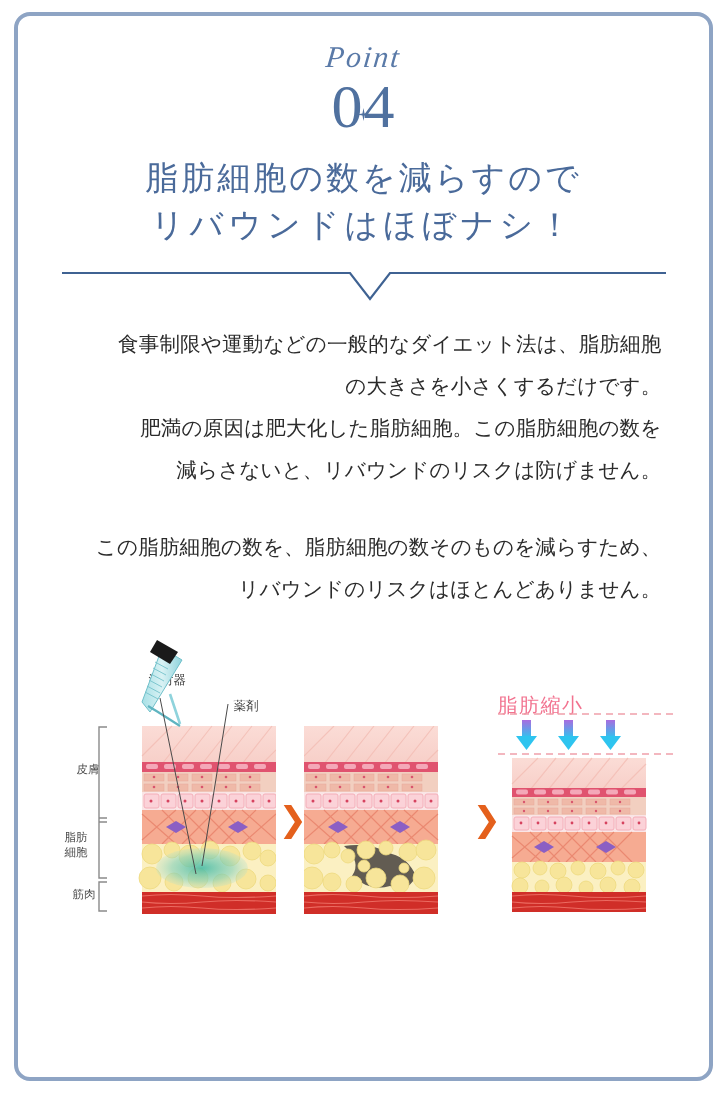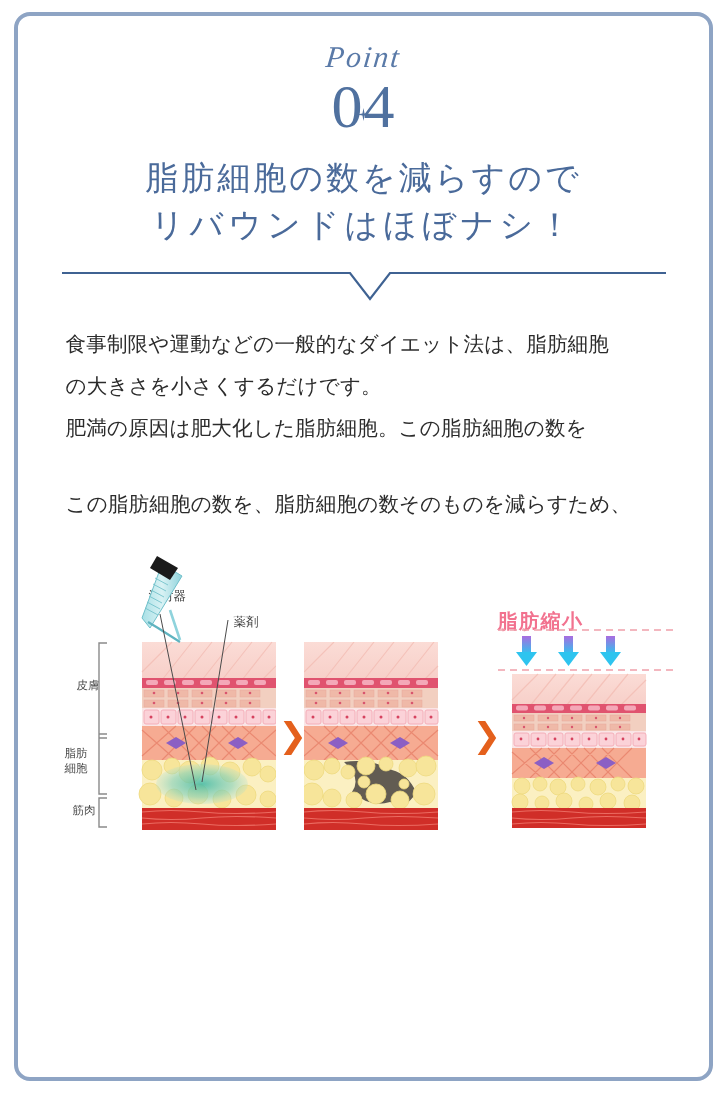--- a/index.html
+++ b/index.html
@@ -61,36 +61,36 @@
 
   
   .body-copy{
     margin:18px auto 0;
     width:596px;
     color:#2b2b2b;
     font-size:20.5px;
     line-height:2.06;
     letter-spacing:0.2px;
   }
-  .body-copy p{ margin:0; }
+  .body-copy p{ margin:0;text-align:right; }
   .body-copy .gap{ height:34px; }
 
   
   .diagram{
     position:relative;margin:24px auto 0;width:620px;height:285px;
   }
   .diag-label{
     position:absolute; font-size:12.5px; color:#3a3a3a; white-space:nowrap;
   }
   .layer-label{
     position:absolute; font-size:11.5px; color:#4a4a4a; text-align:right;
     line-height:1.22; width:34px;
   }
   .shrink-label{
-    position:absolute; font-size:20px; font-weight:700; color:#f2728f;
+    position:absolute; font-size:20px; font-weight:400; color:#f2728f;
     letter-spacing:1.5px; white-space:nowrap;
   }
   .chev{
     position:absolute; color:#e4601c; font-size:34px; font-weight:700;
     font-family:"DejaVu Sans",sans-serif; line-height:1;
   }
   .panel{ position:absolute; }
 </style>
 </head>
 <body>
@@ -116,22 +116,24 @@
     <div class="divider">
       <svg width="604" height="40" viewBox="0 0 604 40">
         <path d="M0 8 L288 8 L308 34 L328 8 L604 8" fill="none" stroke="#3f6292" stroke-width="2.2" stroke-linejoin="miter"></path>
       </svg>
     </div>
 
     <div class="body-copy">
       <p>食事制限や運動などの一般的なダイエット法は、脂肪細胞</p>
       <p>の大きさを小さくするだけです。</p>
       <p>肥満の原因は肥大化した脂肪細胞。この脂肪細胞の数を</p>
+      <p>減らさないと、リバウンドのリスクは防げません。</p>
       <div class="gap"></div>
       <p>この脂肪細胞の数を、脂肪細胞の数そのものを減らすため、</p>
+      <p>リバウンドのリスクはほとんどありません。</p>
     </div>
 
     <div class="diagram">
 
       <div class="layer-label" style="left:12px;top:128px;">皮膚</div>
       <div class="layer-label" style="left:0px;top:196px;">脂肪</div>
       <div class="layer-label" style="left:0px;top:211px;">細胞</div>
       <div class="layer-label" style="left:8px;top:253px;">筋肉</div>
 
       <svg style="position:absolute;left:42px;top:92px;" width="12" height="186">

